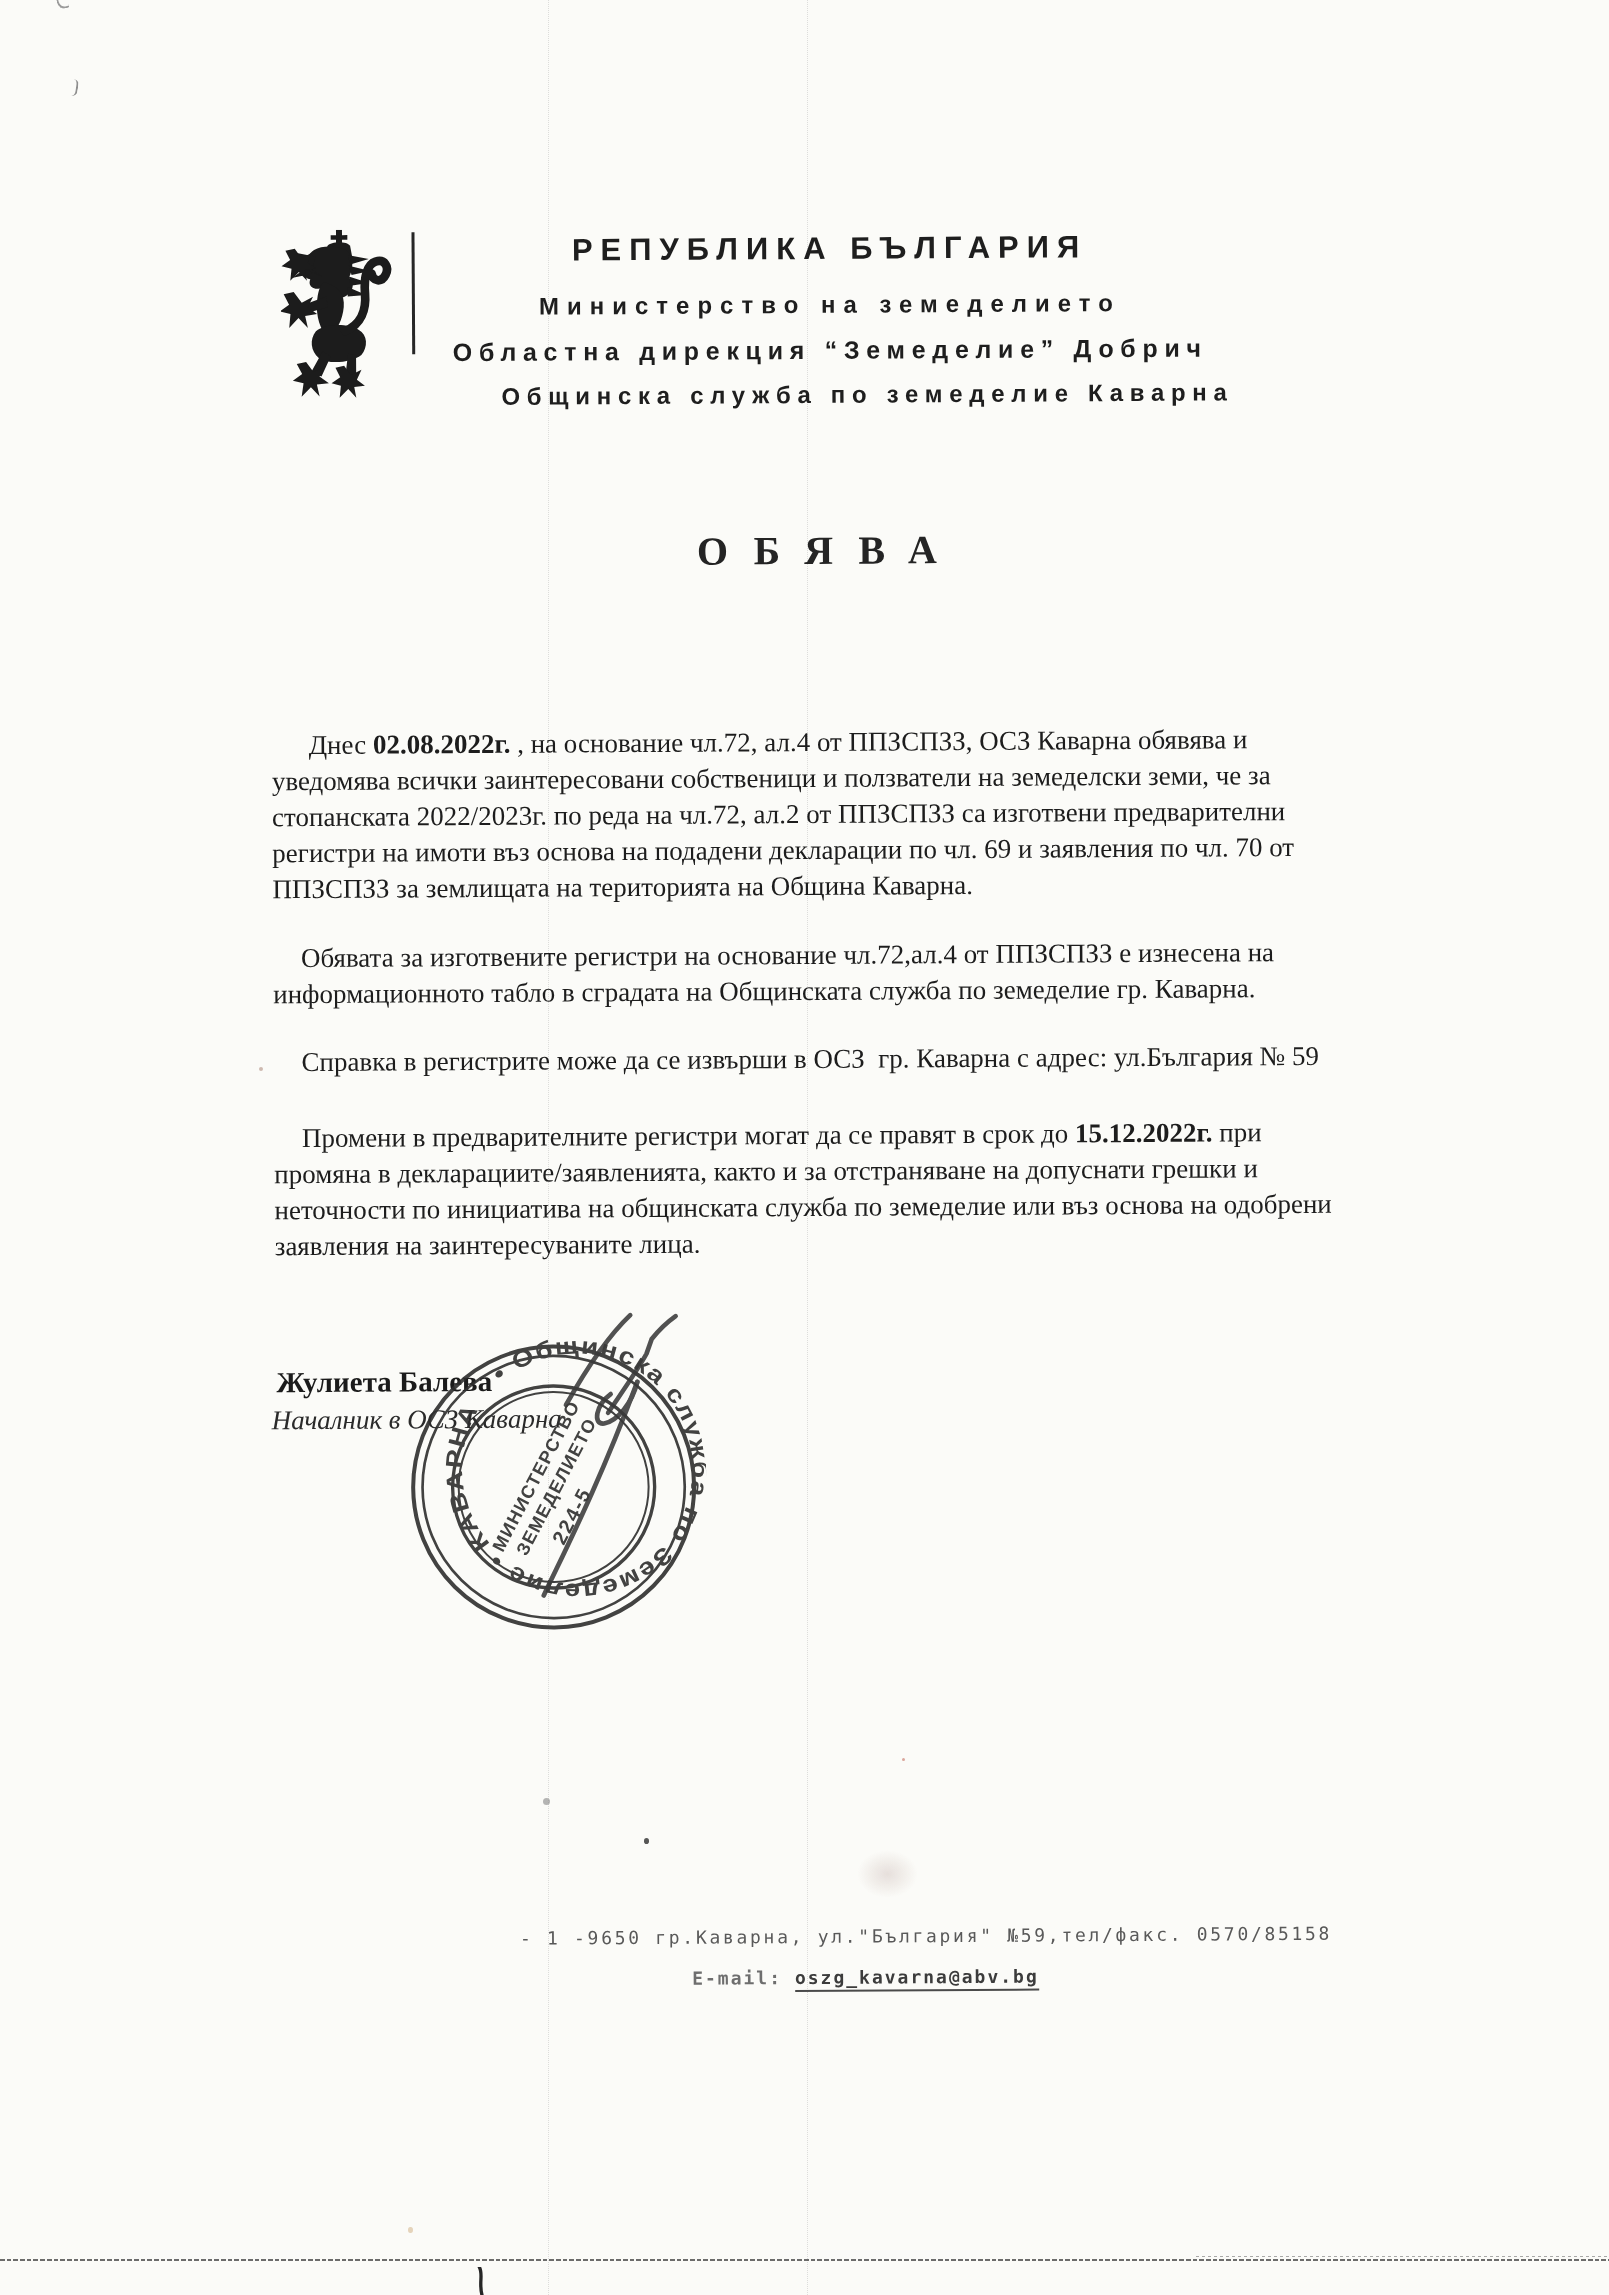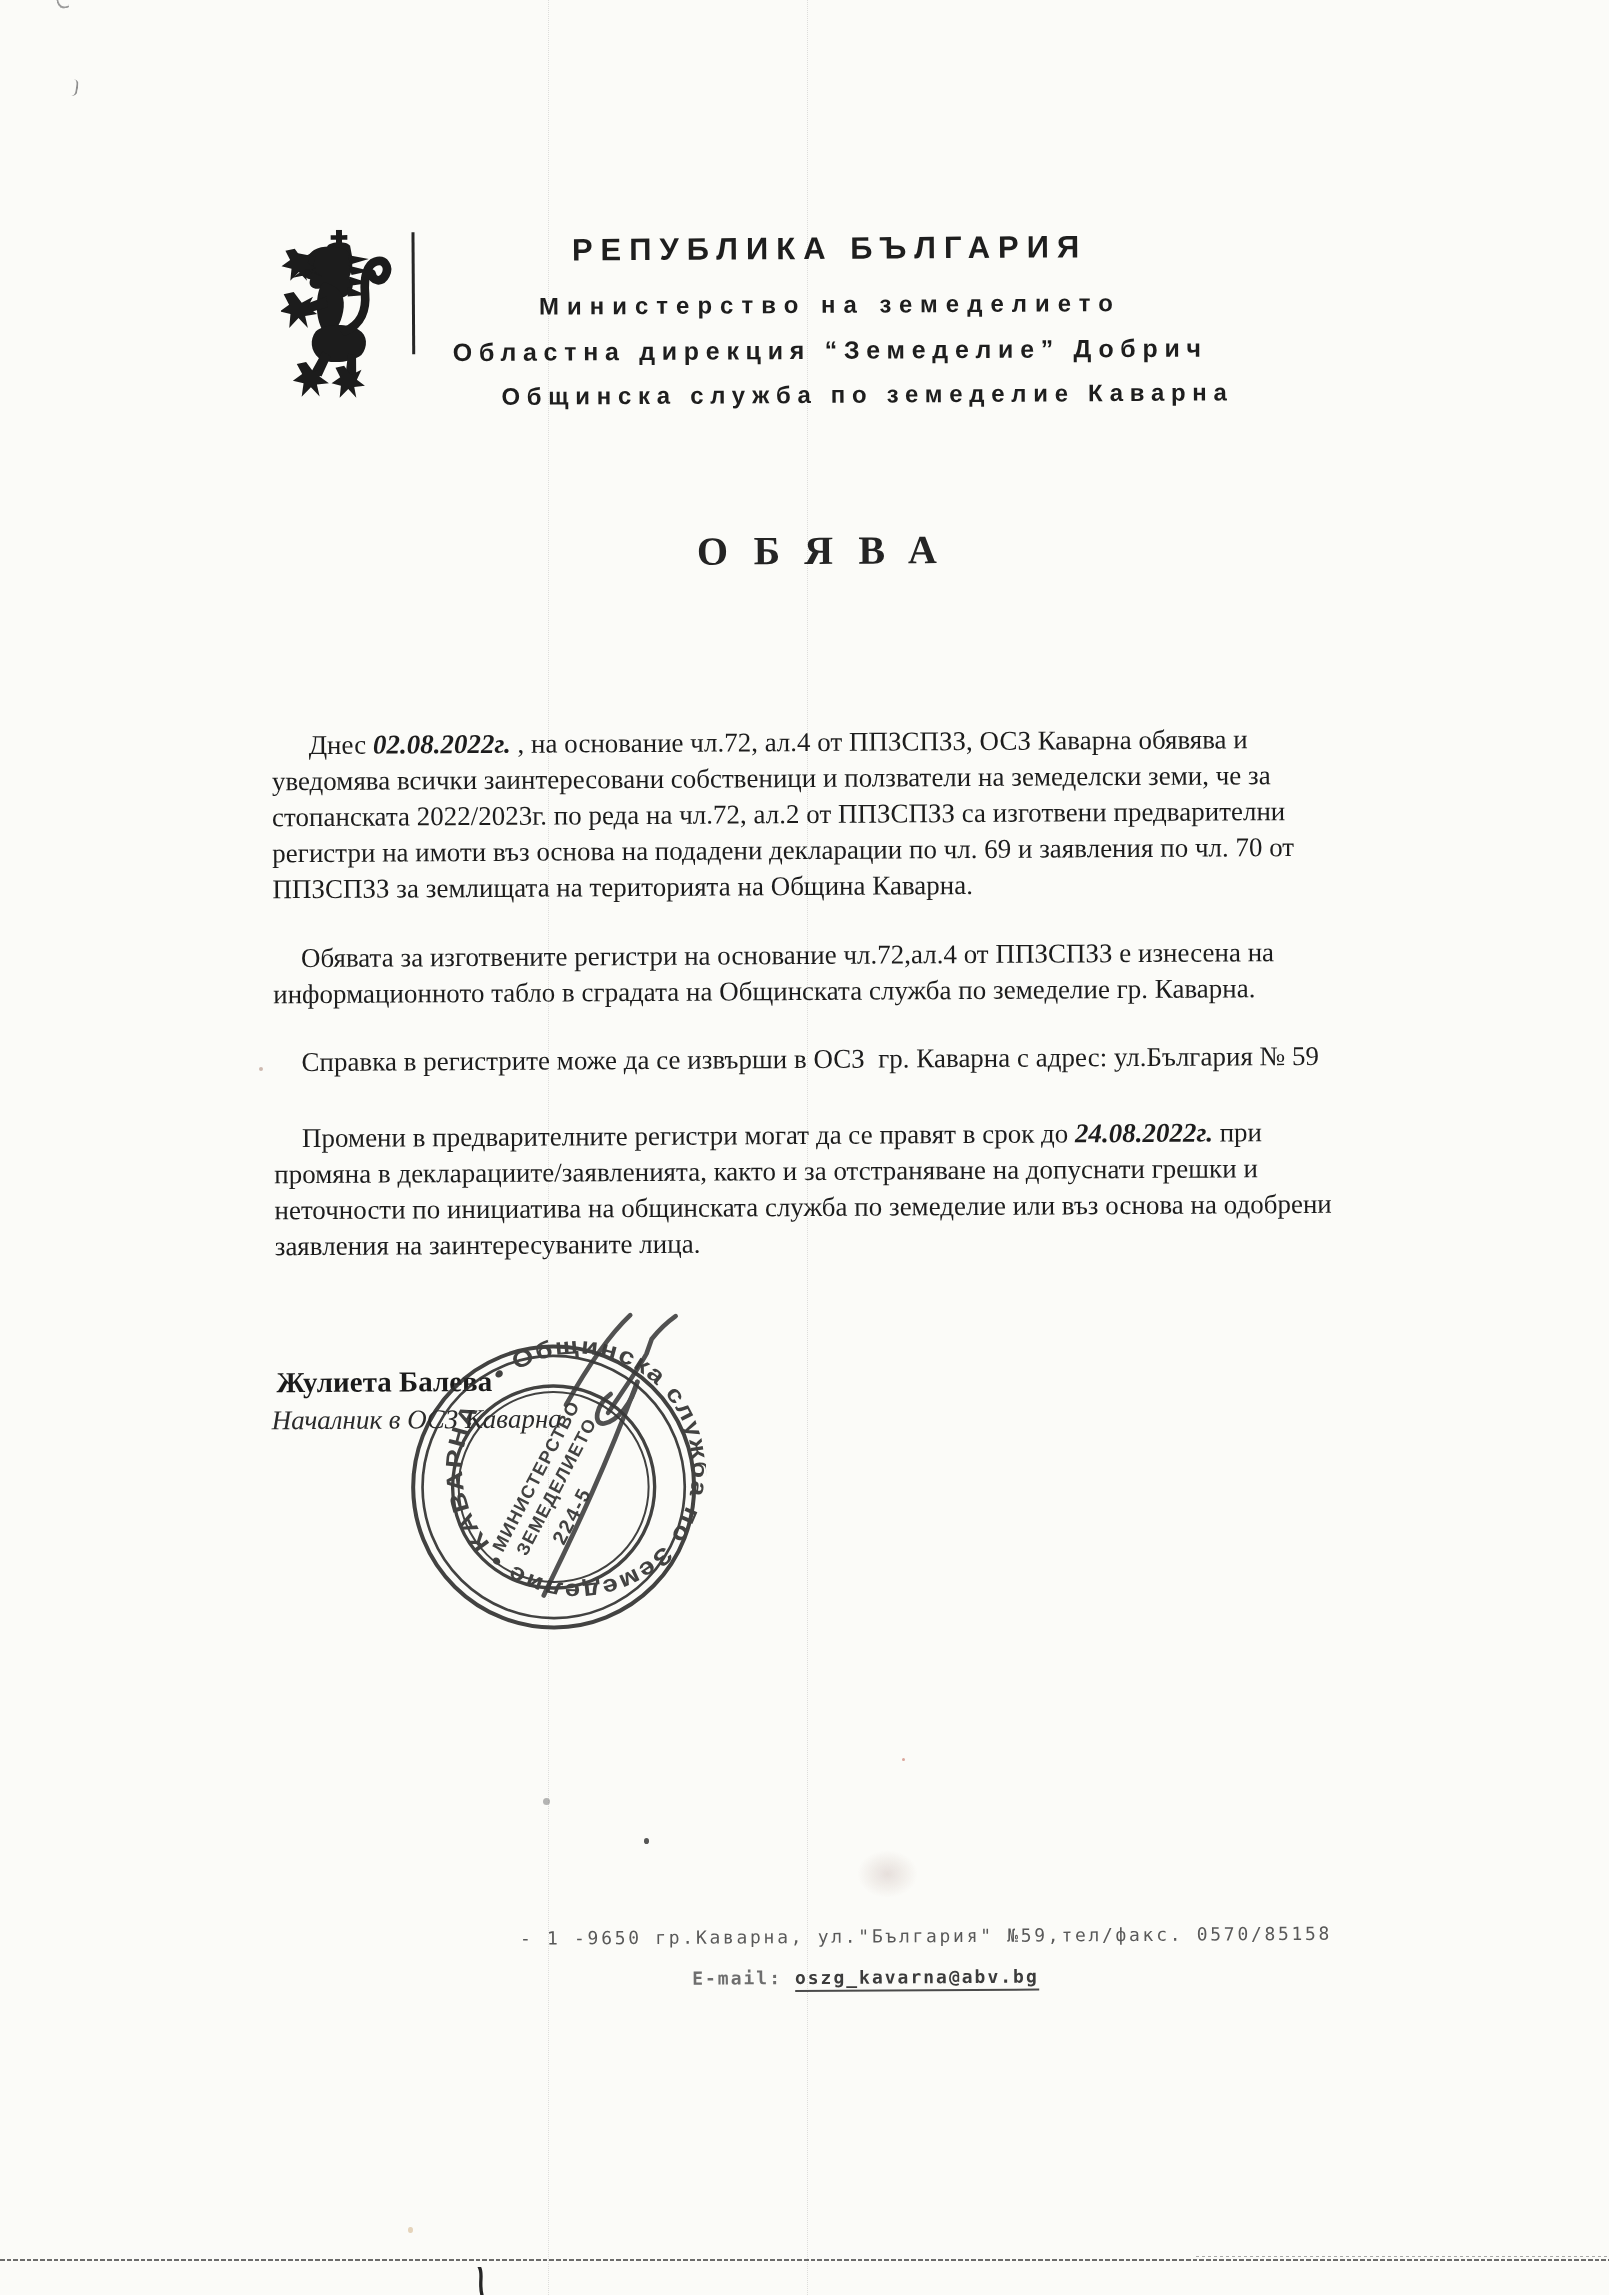--- a/index.html
+++ b/index.html
@@ -22,21 +22,21 @@
   .hdr .h3{font-size:25px; letter-spacing:6.7px; margin-bottom:16px;}
   .hdr .h4{font-size:24px; letter-spacing:6.7px; margin-left:74px;}
   
   .doc-title{position:absolute; left:0; right:0; top:527px; text-align:center;
     font-size:40px; font-weight:700; letter-spacing:25.4px; padding-left:25.4px; color:#242424;}
   
   .para{position:absolute; left:274px; width:1169px; font-size:27px; line-height:36px; color:#1d1d1d;}
   .para .ln{white-space:pre;}
   .p1{top:724px;} .p2{top:937px;} .p3{top:1041px;} .p4{top:1117px;}
   .ind55{text-indent:37px;} .ind42{text-indent:28px;}
-  .b{font-weight:700;font-style:italic;}
+  .b{font-weight:700;}
   
   .sig-name{position:absolute; left:275px; top:1363px; font-size:29px; font-weight:700; color:#1b1b1b;}
   .sig-role{position:absolute; left:270px; top:1402px; font-size:27px; font-style:italic; color:#2a2a2a;}
   
   .stamp{position:absolute; left:399px; top:1333px; opacity:.9;}
   .pen{position:absolute; left:374px; top:1290px;}
   
   .footer-line1{position:absolute; left:515px; top:1926px;
     font-family:"DejaVu Sans Mono", monospace; font-size:18px; letter-spacing:2.7px; color:#595959; white-space:pre;}
   .footer-line2{position:absolute; left:687px; top:1967px;
@@ -122,21 +122,21 @@
     <div class="para p2">
       <div class="ln ind42">Обявата за изготвените регистри на основание чл.72,ал.4 от ППЗСПЗЗ е изнесена на</div>
       <div class="ln">информационното табло в сградата на Общинската служба по земеделие гр. Каварна.</div>
     </div>
 
     <div class="para p3">
       <div class="ln ind42">Справка в регистрите може да се извърши в ОСЗ  гр. Каварна с адрес: ул.България № 59</div>
     </div>
 
     <div class="para p4">
-      <div class="ln ind42"><span>Промени в предварителните регистри могат да се правят в срок до </span><span class="b">24.08.2022г.</span><span> при</span></div>
+      <div class="ln ind42"><span>Промени в предварителните регистри могат да се правят в срок до </span><span class="b">15.12.2022г.</span><span> при</span></div>
       <div class="ln">промяна в декларациите/заявленията, както и за отстраняване на допуснати грешки и</div>
       <div class="ln">неточности по инициатива на общинската служба по земеделие или въз основа на одобрени</div>
       <div class="ln">заявления на заинтересуваните лица.</div>
     </div>
 
     <div class="sig-name">Жулиета Балева</div>
     <div class="sig-role">Началник в ОСЗ Каварна</div>
 
     <svg class="stamp" width="305" height="305" viewBox="0 0 456 456">
       <g stroke="#2e2e2e" fill="none">

